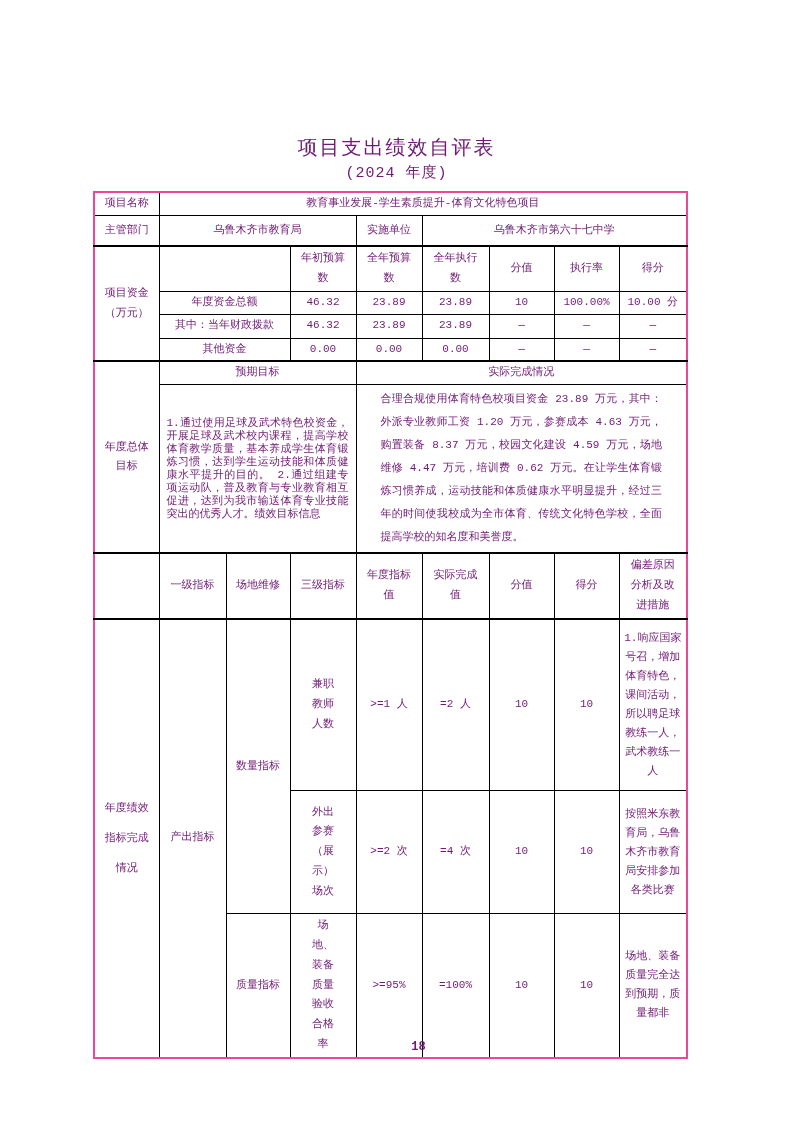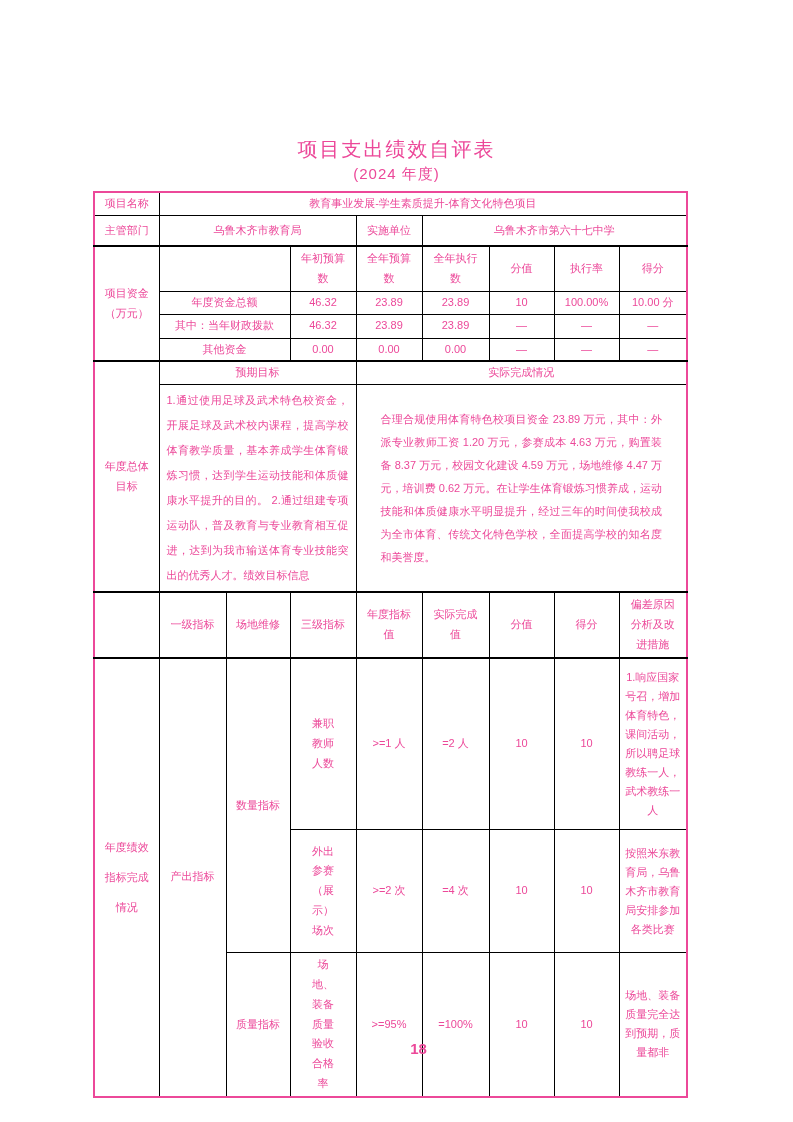--- a/index.html
+++ b/index.html
@@ -1,21 +1,21 @@
 <!DOCTYPE html>
 <html><head>
 <meta charset="utf-8">
 <style>
   html,body{margin:0;padding:0;background:#fff;}
   .page{
     position:relative;
     width:793px;height:1122px;
     background:#fff;
-    font-family:Liberation Sans, sans-serif;
-    color:#ec4899;
+    font-family:Liberation Mono, monospace;
+    color:#701a75;
     box-sizing:border-box;
     padding-top:137px;
     overflow:hidden;
     border-radius:26px;
   }
   .title{text-align:center;font-size:20px;letter-spacing:2px;line-height:24px;}
   .subtitle{text-align:center;font-size:15px;letter-spacing:1px;line-height:22px;margin-top:2px;}
   table.self-eval{
     border-collapse:collapse;
     table-layout:fixed;
@@ -32,26 +32,26 @@
     padding:1px 2px;
     overflow:hidden;
   }
   tr.sect td{border-top:2px solid #000;}
   .r1{height:23px}.r2{height:31px}.r3{height:42px}.r4{height:22px}
   .r5{height:24px}.r6{height:22px}.r7{height:23px}.r8{height:160px}
   .r9{height:65px}.r10{height:172px}.r11{height:123px}.r12{height:83px}
   .w4{padding:2px 8px;}
   .lv3{padding:2px 20px;}
   .dev{padding:2px 3px;line-height:19px;}
-  .goal-left{text-align:justify;padding:3px 7px;line-height:25px;}
+  .goal-left{text-align:justify;padding:3px 7px;line-height:13px;}
   .goal-right{text-align:justify;padding:3px 24px;line-height:23px;}
   .sec-label{line-height:30px;}
   .page-number{
     position:absolute;left:0;right:0;top:1040px;
-    text-align:center;font-size:15px;font-weight:bold;margin-left:44px;
+    text-align:center;font-size:12px;font-weight:bold;margin-left:44px;
   }
 </style>
 </head>
 <body>
 
 <div class="page">
 
   <div class="title">项目支出绩效自评表</div>
   <div class="subtitle">(2024 年度)</div>
 

